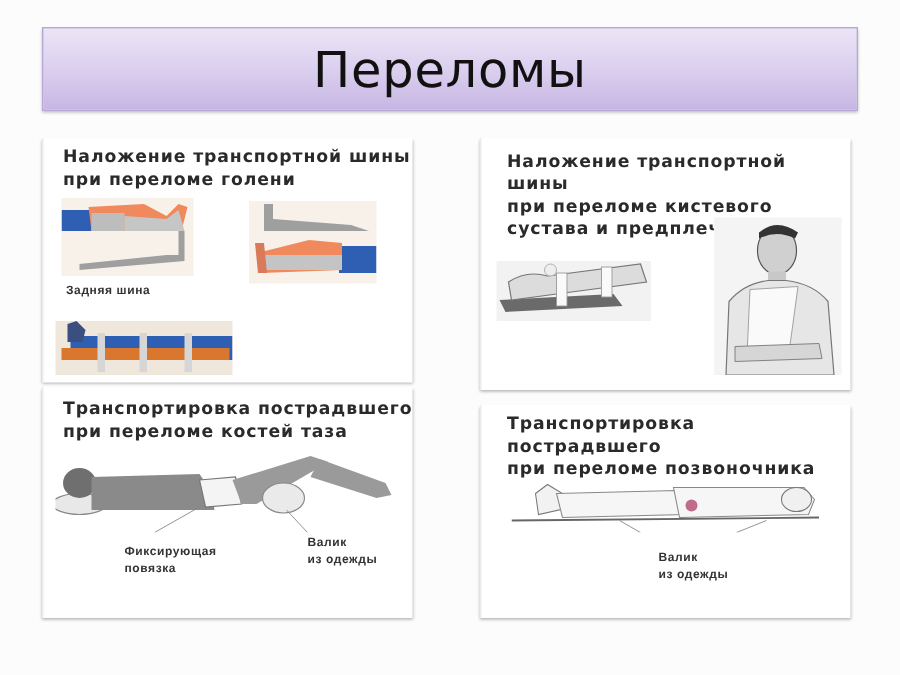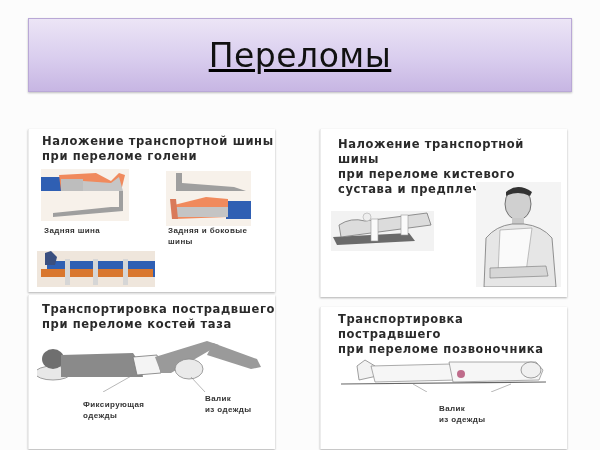--- a/index.html
+++ b/index.html
@@ -2,38 +2,36 @@
 <html><head>
   <meta charset="utf-8">
   <style>
     html, body { margin: 0; padding: 0; }
     body {
       width: 600px; height: 450px; position: relative; overflow: hidden;
       background: #fcfcfc;
       font-family: "DejaVu Sans", sans-serif;
     }
     .title-banner {
-      position: absolute; left: 28px; top: 18px; width: 544px; height: 74px;
+      position: absolute; left: 28px; top: 18px; width: 544px; height: 56px;
       background: linear-gradient(to bottom, #ece5f6 0%, #d9cdee 55%, #c7b6e3 100%);
       border: 1px solid #b9a8d6;
       box-shadow: 0 1px 2px rgba(0,0,0,0.25);
       display: flex; align-items: center; justify-content: center;
       box-sizing: border-box;
-      text-decoration: underline;
     }
     .title-text {
       font-family: "DejaVu Sans", sans-serif;
       font-size: 33px; color: #111; letter-spacing: 0.5px;
     }
     .card {
       position: absolute; background: #fff;
       box-shadow: 0 1px 2px rgba(0,0,0,0.30);
       border-left: 1px solid #ececec;
       box-sizing: border-box;
-      margin-top: 37px;
     }
     .card-title {
       position: absolute; font-family: "DejaVu Sans", sans-serif;
       font-size: 11.5px; line-height: 15px; color: #2a2a2a; font-weight: bold;
       letter-spacing: 0.6px; white-space: pre-line;
     }
     .caption {
       position: absolute; font-family: Liberation Sans, sans-serif;
       font-size: 8px; line-height: 11px; color: #333; font-weight: bold;
       letter-spacing: 0.4px; white-space: pre-line;
@@ -65,22 +63,20 @@
 
   <div class="illus" style="left:137px; top:42px; width:85px; height:55px; background:#f7f1ea;">
     <svg width="85" height="55" viewBox="0 0 85 55">
       <path d="M10 2 L16 2 L16 12 L68 16 L80 20 L16 20 L10 20 Z" fill="#9f9f9f"></path>
       <rect x="60" y="30" width="25" height="18" fill="#2f5fb3"></rect>
       <path d="M8 34 L40 26 L62 28 L62 46 L8 48 Z" fill="#f08a5d"></path>
       <rect x="6" y="36" width="56" height="10" fill="#c4c4c4"></rect>
       <path d="M4 28 L10 28 L12 48 L6 48 Z" fill="#d97a5a"></path>
     </svg>
   </div>
-  <div class="caption" style="left:139px; top:96px;">Задняя и боковые
-шины</div>
 
   <div class="illus" style="left:8px; top:122px; width:118px; height:36px; background:#efe6dc;">
     <svg width="118" height="36" viewBox="0 0 118 36">
       <rect x="10" y="10" width="108" height="16" fill="#2f5fb3"></rect>
       <rect x="4" y="18" width="112" height="8" fill="#d9772e"></rect>
       <path d="M8 2 L14 0 L20 6 L18 14 L8 14 Z" fill="#3a4f80"></path>
       <rect x="28" y="8" width="5" height="26" fill="#d6d6d6"></rect>
       <rect x="56" y="8" width="5" height="26" fill="#d6d6d6"></rect>
       <rect x="86" y="8" width="5" height="26" fill="#d6d6d6"></rect>
     </svg>
@@ -125,21 +121,21 @@
       <path d="M24 18 L96 16 L104 28 L106 40 L24 40 Z" fill="#8a8a8a"></path>
       <path d="M96 20 L120 18 L124 36 L100 38 Z" fill="#f4f4f4" stroke="#777" stroke-width="0.8"></path>
       <path d="M118 20 L170 4 L182 8 L134 36 L124 36 Z" fill="#9a9a9a"></path>
       <path d="M176 6 L220 22 L224 30 L214 32 L170 18 Z" fill="#9a9a9a"></path>
       <ellipse cx="152" cy="32" rx="14" ry="10" fill="#eaeaea" stroke="#888" stroke-width="0.8"></ellipse>
       <line x1="96" y1="38" x2="66" y2="55" stroke="#888" stroke-width="0.6"></line>
       <line x1="154" y1="40" x2="168" y2="55" stroke="#888" stroke-width="0.6"></line>
     </svg>
   </div>
   <div class="caption" style="left:54px; top:104px;">Фиксирующая
-одежды</div>
+повязка</div>
   <div class="caption" style="left:176px; top:98px;">Валик
 из одежды</div>
 </div>
 
 <div class="card" style="left:320px; top:270px; width:247px; height:142px;">
   <div class="card-title" style="left:17px; top:5px;">Транспортировка пострадвшего
 при переломе позвоночника</div>
 
   <div class="illus" style="left:20px; top:45px; width:215px; height:40px;">
     <svg width="215" height="40" viewBox="0 0 215 40">

